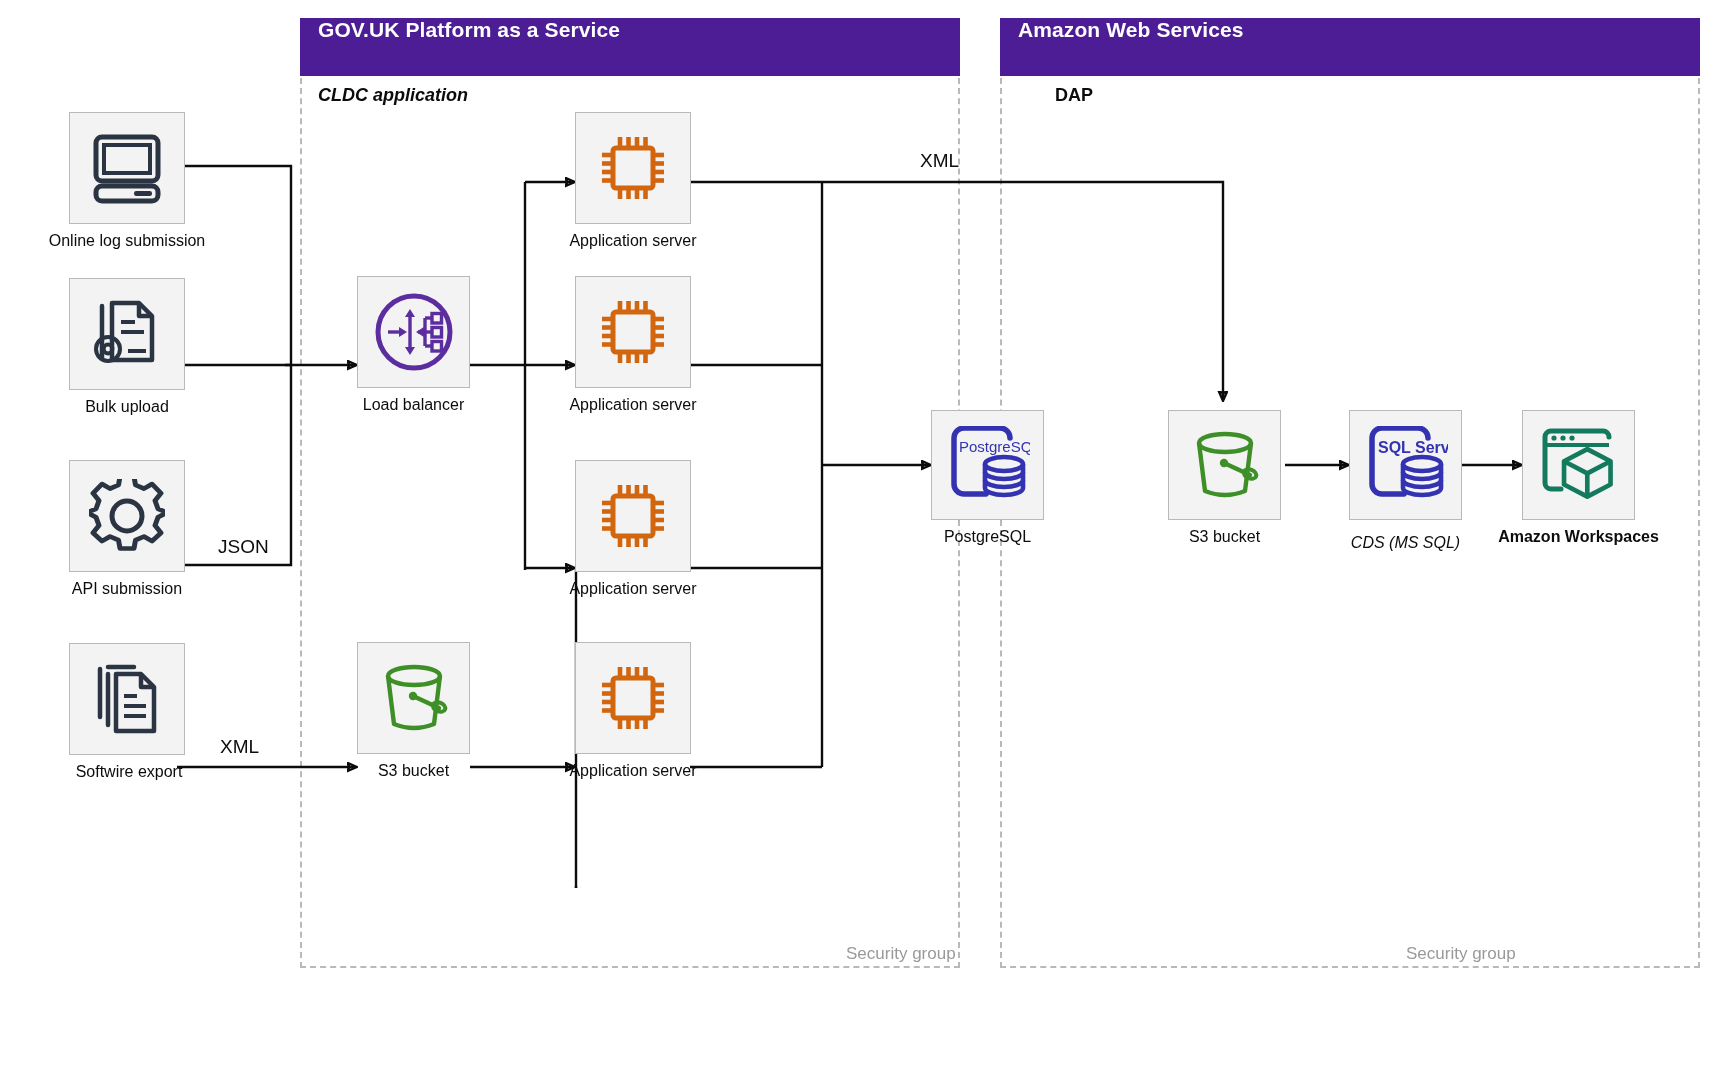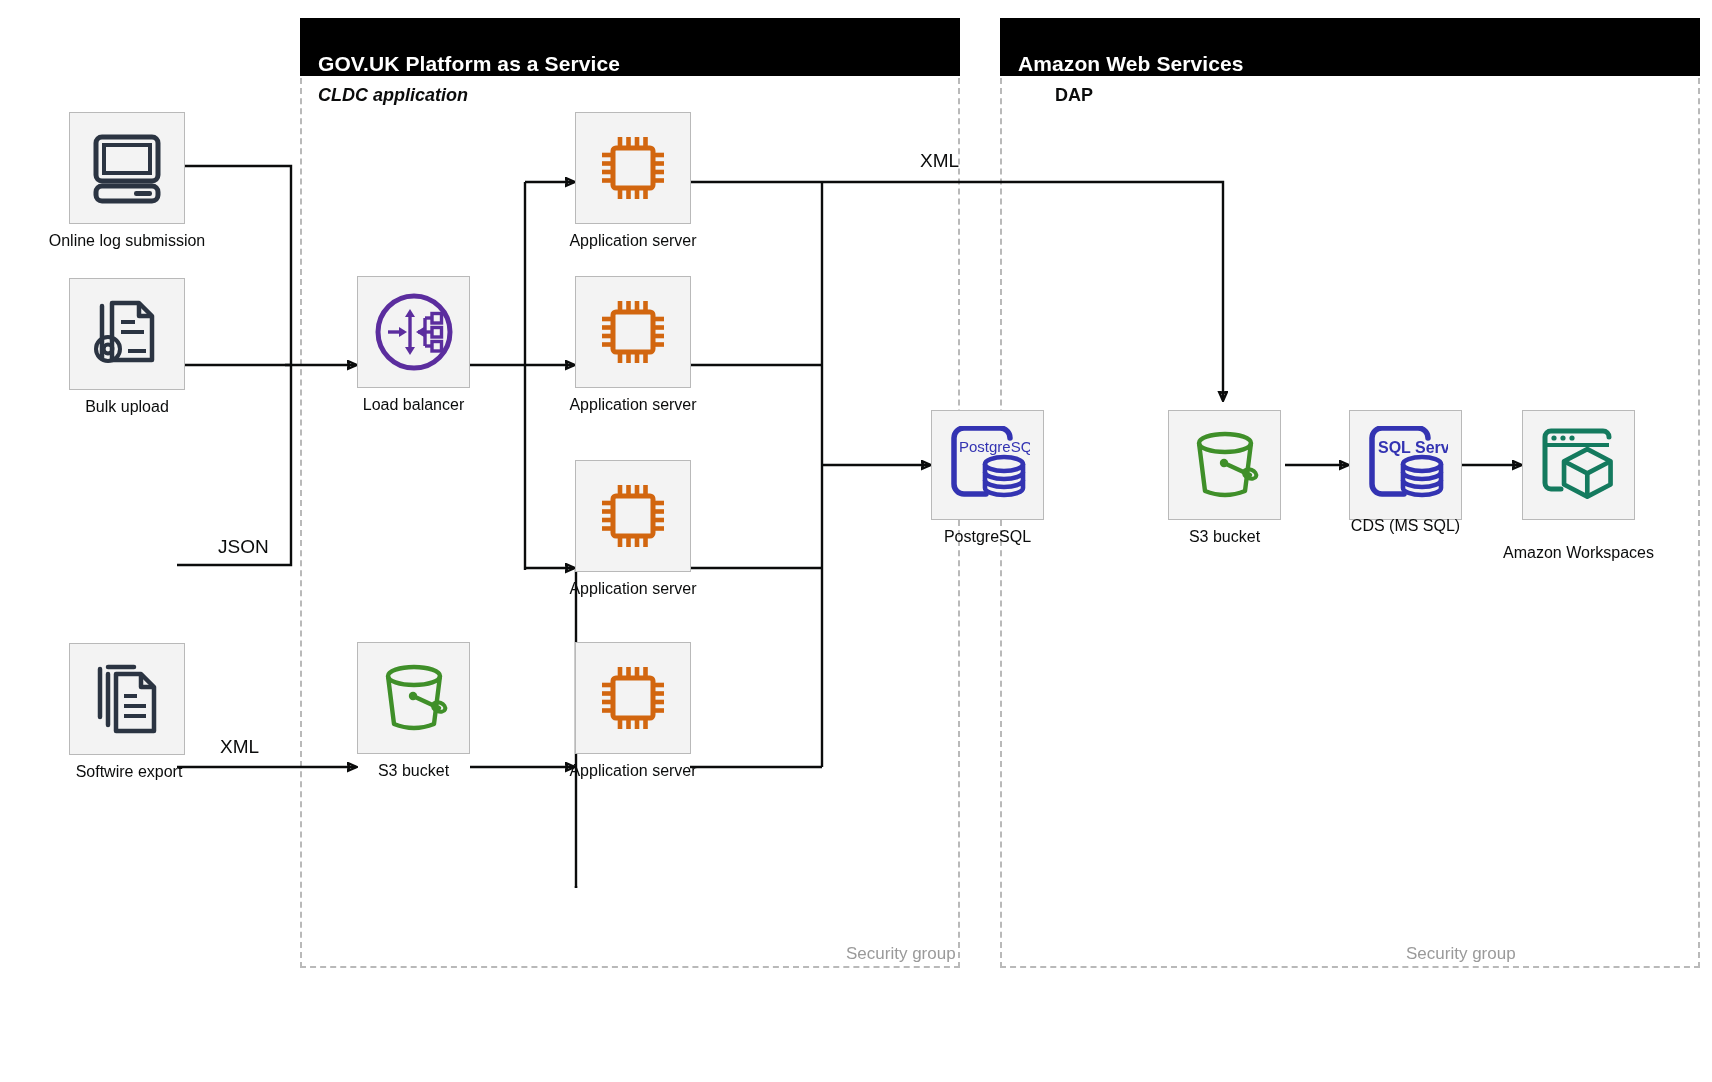--- a/index.html
+++ b/index.html
@@ -1,20 +1,20 @@
 <!DOCTYPE html>
 <html><head>
 <meta charset="utf-8">
 <style>
   html,body{margin:0;padding:0;background:#ffffff;}
   body{width:1712px;height:1082px;position:relative;overflow:hidden;
        font-family:"Liberation Sans","DejaVu Sans",sans-serif;color:#0b0c0c;}
   #stage{position:absolute;inset:0;}
 
-  .group-band{position:absolute;background:#000000;display:flex;align-items:flex-end;}
+  .group-band{position:absolute;background:#4c1d95;display:flex;align-items:flex-start;}
   .group-band span{color:#ffffff;font-weight:bold;font-size:21px;letter-spacing:.1px;padding-left:18px;}
 
   .secgroup{position:absolute;border:2px dashed #b9b9b9;box-sizing:border-box;background:transparent;}
   .secgroup-label{position:absolute;font-size:17px;color:#9a9a9a;}
   .subtitle{position:absolute;font-weight:bold;font-size:18px;color:#0b0c0c;}
 
   .node{position:absolute;}
   .node .box{position:absolute;left:0;top:0;background:#f3f3f3;border:1px solid #b9b9b9;box-sizing:border-box;
              display:flex;align-items:center;justify-content:center;}
   .node .cap{position:absolute;left:50%;transform:translateX(-50%);white-space:nowrap;
@@ -116,20 +116,31 @@
         <line x1="38" y1="53" x2="56" y2="53" stroke="#2b3442" stroke-width="4"></line>
         <g stroke="#2b3442" stroke-width="4" fill="none">
           <circle cx="18" cy="51" r="12"></circle>
           <circle cx="18" cy="51" r="4.4"></circle>
         </g>
       </svg>
     </div>
     <div class="cap" style="top:120px;">Bulk upload</div>
   </div>
 
+  <div class="node" style="left:69px;top:460px;width:116px;height:112px;">
+    <div class="box" style="width:116px;height:112px;">
+      <svg width="76" height="74" viewBox="0 0 76 74">
+        <g stroke="#2b3442" stroke-width="5" fill="none" stroke-linejoin="round">
+          <path d="M31,4 H45 L46.5,13 L55,17 L63,12 L72,22 L66,30 L69,39 L76,42 V44 L69,48 L66,57 L72,65 L63,74 L55,69 L46.5,73 L45,82 H31 L29.5,73 L21,69 L13,74 L4,65 L10,57 L7,48 L0,44 V42 L7,39 L10,30 L4,22 L13,12 L21,17 L29.5,13 Z" transform="translate(0,-6) scale(1,0.92)"></path>
+          <circle cx="38" cy="37" r="15"></circle>
+        </g>
+      </svg>
+    </div>
+    <div class="cap" style="top:120px;">API submission</div>
+  </div>
 
   <div class="node" style="left:69px;top:643px;width:120px;height:112px;">
     <div class="box" style="width:116px;height:112px;">
       <svg width="74" height="72" viewBox="0 0 74 72">
         <path d="M10,6 H10 V54" fill="none" stroke="#2b3442" stroke-width="4.5" stroke-linecap="round"></path>
         <path d="M18,4 H44" fill="none" stroke="#2b3442" stroke-width="4.5" stroke-linecap="round"></path>
         <path d="M18,11 V62" fill="none" stroke="#2b3442" stroke-width="4.5" stroke-linecap="round"></path>
         <path d="M26,11 H51 L64,24 V68 H26 Z" fill="#f3f3f3" stroke="#2b3442" stroke-width="4.5" stroke-linejoin="round"></path>
         <path d="M51,11 V24 H64" fill="none" stroke="#2b3442" stroke-width="4.5" stroke-linejoin="round"></path>
         <line x1="34" y1="33" x2="47" y2="33" stroke="#2b3442" stroke-width="4"></line>
@@ -323,36 +334,36 @@
         <path d="M64,12 A10,10 0 0 0 54,2 H18 A10,10 0 0 0 8,12 V58 A10,10 0 0 0 18,68 H40" fill="none" stroke="#3333b2" stroke-width="5.5" stroke-linecap="round"></path>
         <text x="14" y="27" font-family="'Liberation Sans',sans-serif" font-size="16" font-weight="bold" fill="#3333b2">SQL Server</text>
         <g stroke="#3333b2" stroke-width="4.6" fill="none">
           <ellipse cx="58" cy="38" rx="19" ry="7"></ellipse>
           <path d="M39,38 V62 A19,7 0 0 0 77,62 V38"></path>
           <path d="M39,46 A19,7 0 0 0 77,46"></path>
           <path d="M39,54 A19,7 0 0 0 77,54"></path>
         </g>
       </svg>
     </div>
-    <div class="cap" style="top:107px;">CDS (MS SQL)</div>
+    <div class="cap" style="top:124px;font-style:italic;">CDS (MS SQL)</div>
   </div>
 
   <div class="node" style="left:1522px;top:410px;width:113px;height:110px;">
     <div class="box" style="width:113px;height:110px;">
       <svg width="80" height="76" viewBox="0 0 80 76">
         <path d="M70,10 A6,6 0 0 0 64,4 H12 A6,6 0 0 0 6,10 V56 A6,6 0 0 0 12,62 H22" fill="none" stroke="#147a5e" stroke-width="5" stroke-linecap="round"></path>
         <line x1="8" y1="18" x2="70" y2="18" stroke="#147a5e" stroke-width="4"></line>
         <g fill="#147a5e">
             <circle cx="15" cy="11" r="2.6"></circle>
             <circle cx="24" cy="11" r="2.6"></circle>
             <circle cx="33" cy="11" r="2.6"></circle>
           </g>
         <g fill="none" stroke="#147a5e" stroke-width="5" stroke-linejoin="round">
           <path d="M47,22 L72,35 V60 L47,73 L22,60 V35 Z" transform="translate(-1,-2) scale(0.93) translate(6,4)"></path>
           <path d="M22,35 L47,48 L72,35" transform="translate(-1,-2) scale(0.93) translate(6,4)"></path>
           <path d="M47,48 V73" transform="translate(-1,-2) scale(0.93) translate(6,4)"></path>
         </g>
       </svg>
     </div>
-    <div class="cap" style="top:134px;">Amazon Workspaces</div>
+    <div class="cap" style="top:118px;font-weight:bold;">Amazon Workspaces</div>
   </div>
 
 </div>
 
 </body></html>

